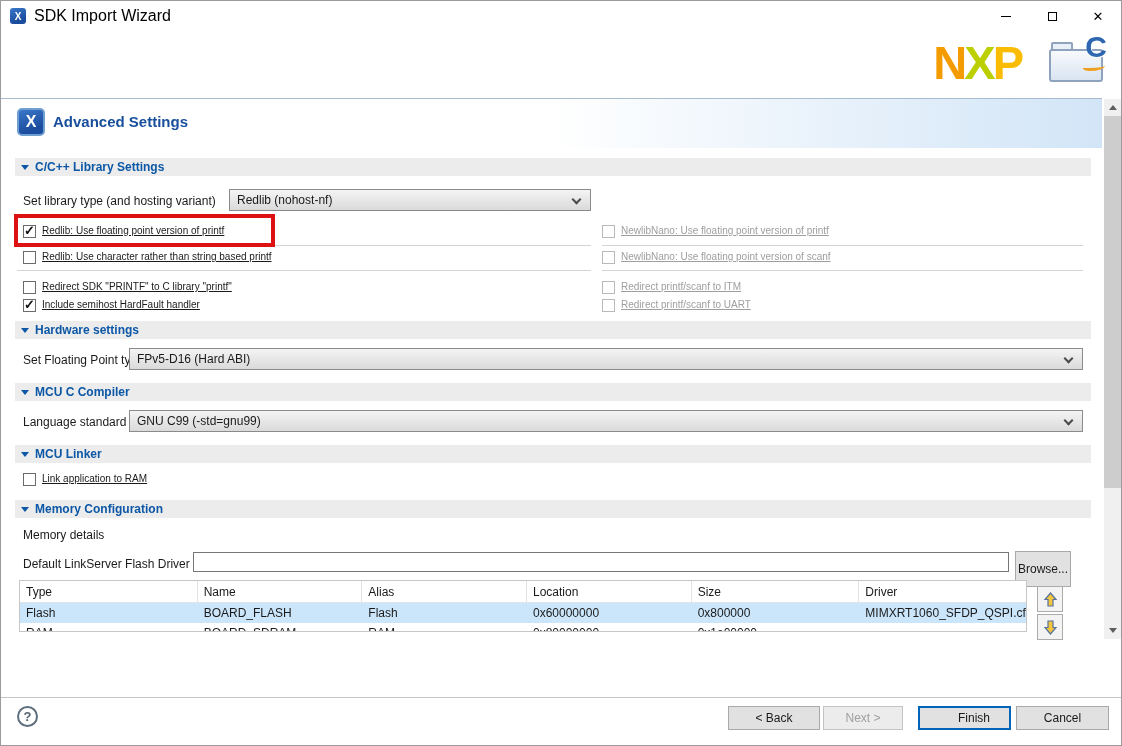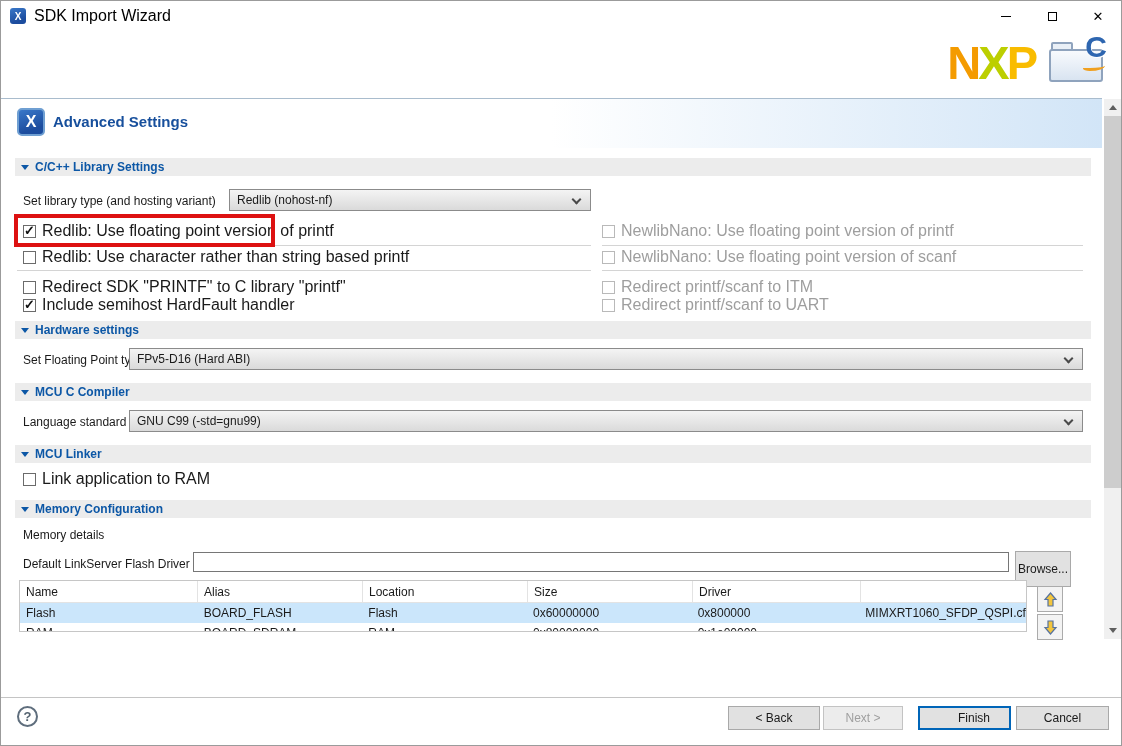--- a/index.html
+++ b/index.html
@@ -14,21 +14,21 @@
             font-weight:bold; display:flex; align-items:center; justify-content:center; }
   #tb-icon { position:absolute; left:9px; top:7px; width:16px; height:16px; font-size:10px; border-radius:3px; }
   #tb-title { position:absolute; left:33px; top:0; line-height:30px; font-size:16px; color:#000; }
   .win-btn { position:absolute; top:0; width:46px; height:30px; display:flex; align-items:center; justify-content:center; cursor:default; }
   #btn-min { right:92px; } #btn-max { right:46px; } #btn-close { right:0; }
   .g-min { width:10px; height:1px; background:#000; display:block; }
   .g-max { width:9px; height:9px; border:1px solid #000; display:block; }
   .g-close { font-size:13px; color:#000; }
 
   
-  #nxp-logo { position:absolute; right:86px; top:38px; font-weight:bold; font-size:47px;
+  #nxp-logo { position:absolute; right:100px; top:38px; font-weight:bold; font-size:47px;
               line-height:1; letter-spacing:-3px; }
   .nxp-n { color:#f49b00; } .nxp-x { color:#bccf00; } .nxp-p { color:#f9bc00; }
   #folder-icon { position:absolute; right:14px; top:36px; width:58px; height:48px; }
   .folder-tab  { position:absolute; left:2px; top:5px; width:22px; height:12px; background:#eaf0f7;
                  border:2px solid #8fa3bd; border-radius:2px 2px 0 0; }
   .folder-body { position:absolute; left:0; top:12px; width:54px; height:33px;
                  background:linear-gradient(#f8fafd,#d9e4f1); border:2px solid #8fa3bd; border-radius:3px; }
   .folder-c    { position:absolute; right:0; top:-7px; font-size:30px; font-weight:bold; color:#2e66b0;
                  text-shadow:1px 1px 0 #fff; }
   .folder-swoosh { position:absolute; right:2px; top:26px; width:22px; height:8px;
@@ -55,21 +55,21 @@
   .combo { position:absolute; height:22px; background:linear-gradient(#f4f4f4,#dadada);
            border:1px solid #8b8b8b; display:flex; align-items:center; padding:0 26px 0 7px; cursor:default; }
   .combo-value { font-size:12px; white-space:nowrap; }
   .combo-chev { position:absolute; right:10px; top:6px; width:7px; height:7px;
                 border-right:2px solid #4a4a4a; border-bottom:2px solid #4a4a4a; transform:rotate(45deg); }
 
   
   .cb-row { position:absolute; display:flex; align-items:center; gap:6px; height:18px; }
   .cb { width:13px; height:13px; border:1px solid #6b6b6b; background:#fff; position:relative; flex:0 0 13px; }
   .cb.checked::after { content:"✓"; position:absolute; left:0; top:-3px; font-size:13px; font-weight:bold; color:#111; }
-  .cb-lbl { font-size:16px; line-height:18px; white-space:nowrap; }
+  .cb-lbl { font-size:10px; line-height:18px; white-space:nowrap;text-decoration:underline; }
   .row-disabled .cb { border-color:#b9b9b9; }
   .row-disabled .cb-lbl { color:#9e9e9e; }
   .hline { position:absolute; height:1px; background:#d4d4d4; }
 
   
   #hl { position:absolute; left:13px; top:213px; width:261px; height:33px;
         border:4px solid #dd1111; z-index:5; pointer-events:none; }
 
   
   .txt { position:absolute; height:20px; border:1px solid #767676; background:#fff; font-size:12px;
@@ -232,20 +232,21 @@
     <span class="tri-blue"></span>
     <span class="section-title">Memory Configuration</span>
   </div>
   <div class="lbl" style="left:22px;top:527px">Memory details</div>
   <div class="lbl" style="left:22px;top:556px">Default LinkServer Flash Driver</div>
   <input class="txt" style="left: 192px; top: 551px; width: 816px;" value="">
   <button class="btn" id="btn-browse">Browse...</button>
 
   <div id="mem-table">
     <div class="t-head">
+      <div class="t-cell">Type</div>
       <div class="t-cell">Name</div>
       <div class="t-cell">Alias</div>
       <div class="t-cell">Location</div>
       <div class="t-cell">Size</div>
       <div class="t-cell">Driver</div>
     </div>
     <div class="t-row sel">
       <div class="t-cell">Flash</div>
       <div class="t-cell">BOARD_FLASH</div>
       <div class="t-cell">Flash</div>

